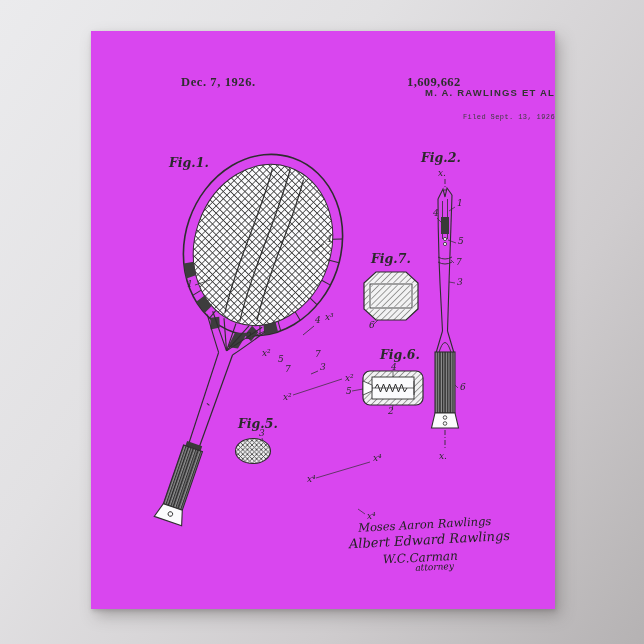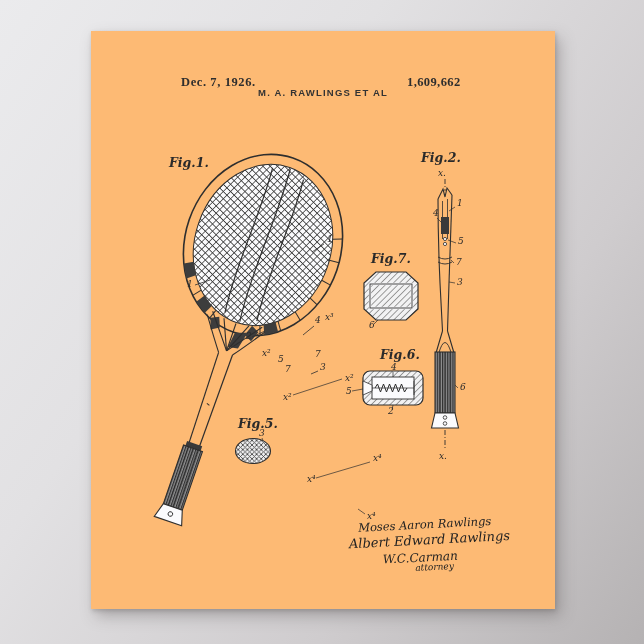--- a/index.html
+++ b/index.html
@@ -3,45 +3,46 @@
 <meta charset="utf-8">
 <style>
   html,body{margin:0;padding:0;}
   body{
     width:644px;height:644px;overflow:hidden;
     background:linear-gradient(125deg,#ebebed 0%,#e2e1e3 35%,#cfccce 70%,#b5b2b3 100%);
     font-family:"Liberation Serif", serif;
   }
   .poster{
     position:absolute;left:91px;top:31px;width:464px;height:578px;
-    background:#fdba74;
+    background:#d946ef;
     box-shadow:5px 7px 14px rgba(95,90,90,.38), 1px 2px 4px rgba(95,90,90,.28);
   }
   .hdr{position:absolute;color:#2e2e2e;white-space:nowrap;}
   .hdr-date{left:90px;top:44px;font:bold 12.5px "Liberation Serif",serif;letter-spacing:.6px;}
   .hdr-num{left:316px;top:44px;font:bold 12.5px "Liberation Serif",serif;letter-spacing:.4px;text-align:right;}
-  .hdr-center{left:0;width:464px;text-align:center;}
+  .hdr-center{left:0;width:464px;text-align:right;}
   .hdr-name{top:56px;font:bold 9.5px "Liberation Sans",sans-serif;letter-spacing:1.2px;color:#333;}
   .hdr-title{top:69px;font:7px "Liberation Mono",monospace;letter-spacing:.5px;color:#3c3c3c;}
   .hdr-filed{top:82px;font:7px "Liberation Mono",monospace;letter-spacing:.4px;color:#3c3c3c;}
   svg{position:absolute;left:0;top:0;}
   .figlab{font:italic bold 12.5px "DejaVu Serif",serif;fill:#2a2a2a;}
   .ref{font:italic 9px "DejaVu Serif",serif;fill:#2a2a2a;}
   .sig{font-style:italic;fill:#222;}
   .ln{stroke:#2e2e2e;fill:none;}
 </style>
 </head>
 <body>
 
 <div class="wall">
 <div class="poster">
 
   <div class="hdr hdr-date">Dec. 7, 1926.</div>
   <div class="hdr hdr-num">1,609,662</div>
   <div class="hdr hdr-center hdr-name">M. A. RAWLINGS ET AL</div>
+  <div class="hdr hdr-center hdr-filed">Filed Sept. 13, 1926</div>
 
   <svg width="464" height="578" viewBox="0 0 464 578">
     <defs>
       <pattern id="strings" width="5.1" height="5.1" patternUnits="userSpaceOnUse" patternTransform="rotate(26)">
         <rect width="5.1" height="5.1" fill="#fbfbfd"></rect>
         <path d="M0,0H5.1M0,0V5.1" stroke="#3a3a3a" stroke-width="1.5"></path>
       </pattern>
       <pattern id="hatch" width="4.4" height="4.4" patternUnits="userSpaceOnUse" patternTransform="rotate(45)">
         <rect width="4.4" height="4.4" fill="#f2f2f3"></rect>
         <path d="M0,0V4.4" stroke="#444" stroke-width="1"></path>

